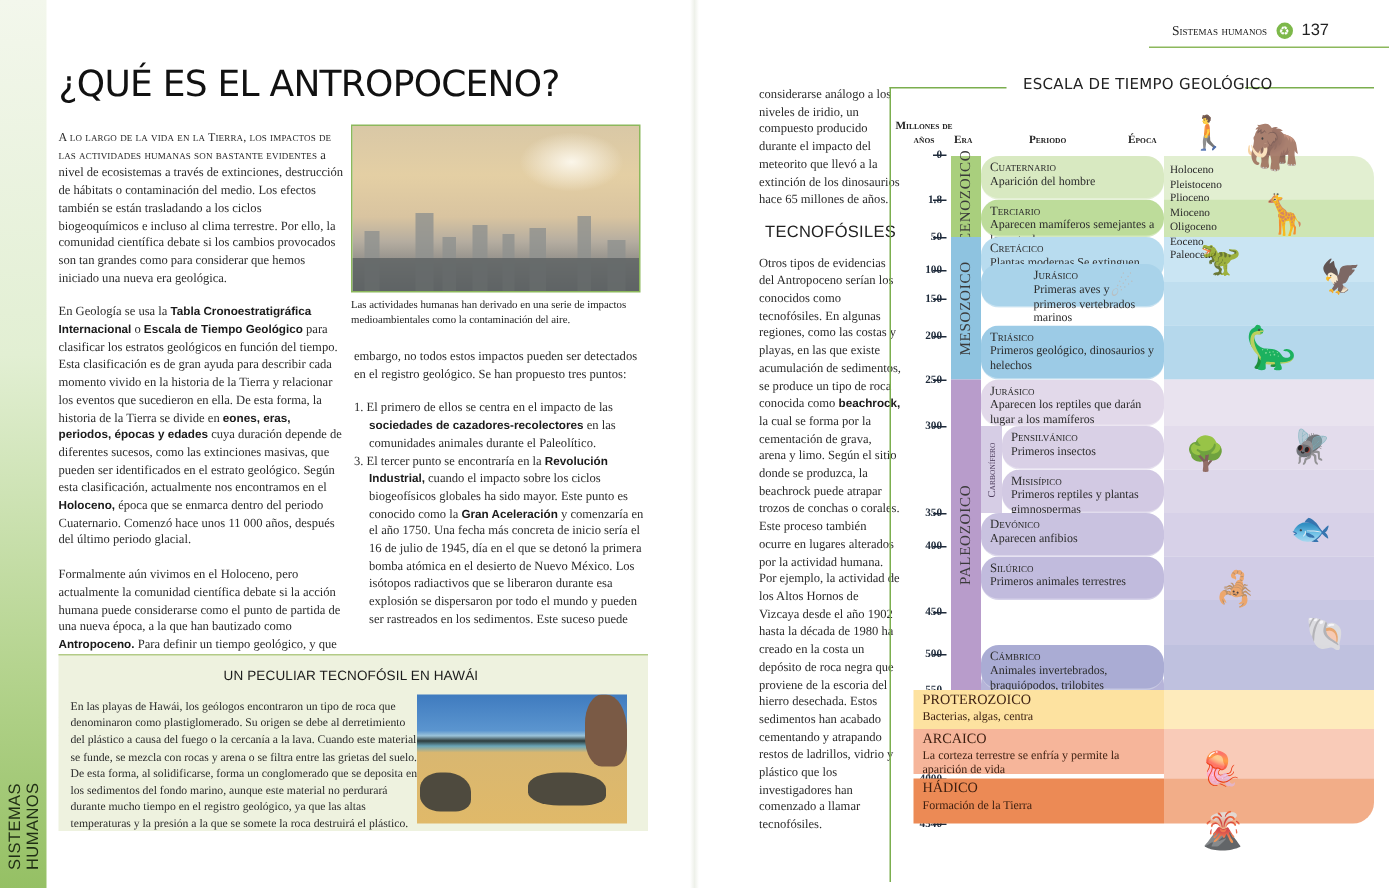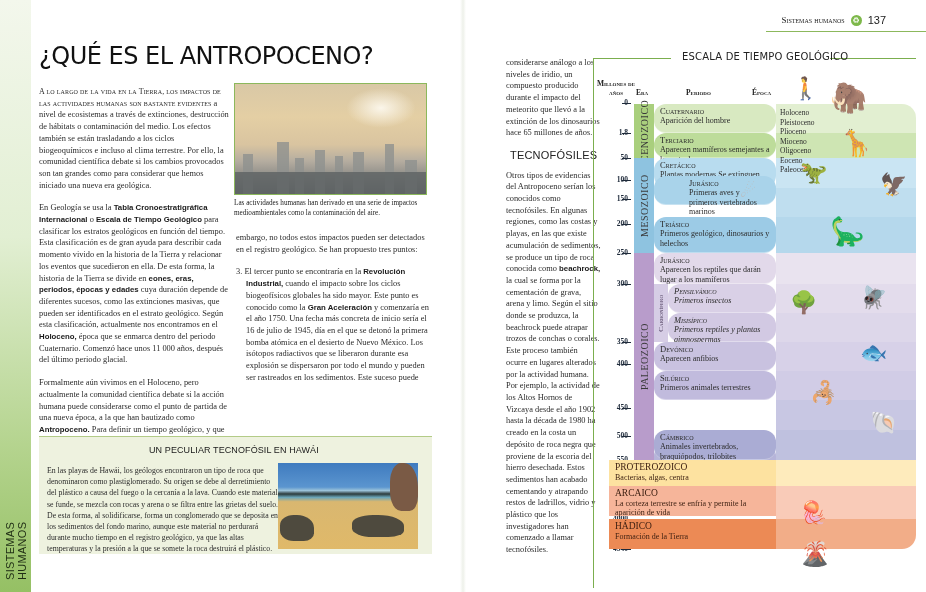--- a/index.html
+++ b/index.html
@@ -74,21 +74,21 @@
 
   .per { position:absolute; left:654px; width:122px; padding:3px 6px; font-family:"Liberation Serif", serif; font-size:8px; line-height:9.3px; color:#2c2c2c; border-bottom:1px solid rgba(255,255,255,0.35);border-radius:12px; }
   .per .nm { font-variant:small-caps; font-size:8.5px; display:block; }
   .ann { position:absolute; left:776px; width:140px; }
 
   .eon { position:absolute; left:609px; width:167px; padding:3px 6px; font-family:"Liberation Serif", serif; font-size:8px; line-height:9.5px; color:#3b1e10; }
   .eon .nm { font-size:9.5px; display:block; }
 
   .carbon { position:absolute; left:654px; width:14px; display:flex; align-items:center; justify-content:center; }
   .carbon span { writing-mode:vertical-rl; transform:rotate(180deg); font-variant:small-caps; font-family:"Liberation Serif", serif; font-size:7px; color:#4a3a5a; }
-  .subper { left:668px; width:108px;font-style:italic; }
+  .subper { left:668px; width:108px; }
 
   .epochs { position:absolute; left:780px; top:108px; font-family:"Liberation Serif", serif; font-size:7.5px; line-height:9.5px; color:#2c2c2c; }
 
   .deco { position:absolute; font-size:22px; opacity:.85; }
 </style>
 </head>
 <body>
 
 <div class="gutter">
   <div class="gutter-label">SISTEMAS HUMANOS</div>
@@ -113,20 +113,21 @@
   <div class="bldg" style="left:118px;width:11px;height:42px"></div>
   <div class="bldg" style="left:150px;width:9px;height:50px"></div>
   <div class="bldg" style="left:170px;width:12px;height:34px"></div>
   <div class="bldg" style="left:0;width:193px;height:22px;background:#5d6163"></div>
 </div>
 <div class="caption">Las actividades humanas han derivado en una serie de impactos medioambientales como la contaminación del aire.</div>
 
 <div class="col col2">
   <p>embargo, no todos estos impactos pueden ser detectados en el registro geológico. Se han propuesto tres puntos:</p>
   <ol>
+    <li><span>1. El primero de ellos se centra en el impacto de las </span><b>sociedades de cazadores-recolectores</b><span> en las comunidades animales durante el Paleolítico.</span></li>
     <li><span>3. El tercer punto se encontraría en la </span><b>Revolución Industrial,</b><span> cuando el impacto sobre los ciclos biogeofísicos globales ha sido mayor. Este punto es conocido como la </span><b>Gran Aceleración</b><span> y comenzaría en el año 1750. Una fecha más concreta de inicio sería el 16 de julio de 1945, día en el que se detonó la primera bomba atómica en el desierto de Nuevo México. Los isótopos radiactivos que se liberaron durante esa explosión se dispersaron por todo el mundo y pueden ser rastreados en los sedimentos. Este suceso puede</span></li>
   </ol>
 </div>
 
 <div class="box">
   <h4>UN PECULIAR TECNOFÓSIL EN HAWÁI</h4>
   <div class="txt">En las playas de Hawái, los geólogos encontraron un tipo de roca que denominaron como plastiglomerado. Su origen se debe al derretimiento del plástico a causa del fuego o la cercanía a la lava. Cuando este material se funde, se mezcla con rocas y arena o se filtra entre las grietas del suelo. De esta forma, al solidificarse, forma un conglomerado que se deposita en los sedimentos del fondo marino, aunque este material no perdurará durante mucho tiempo en el registro geológico, ya que las altas temperaturas y la presión a la que se somete la roca destruirá el plástico.</div>
   <div class="photo-beach">
     <div class="rock" style="left:2px;top:52px;width:34px;height:26px"></div>
     <div class="rock" style="left:74px;top:52px;width:52px;height:22px"></div>

